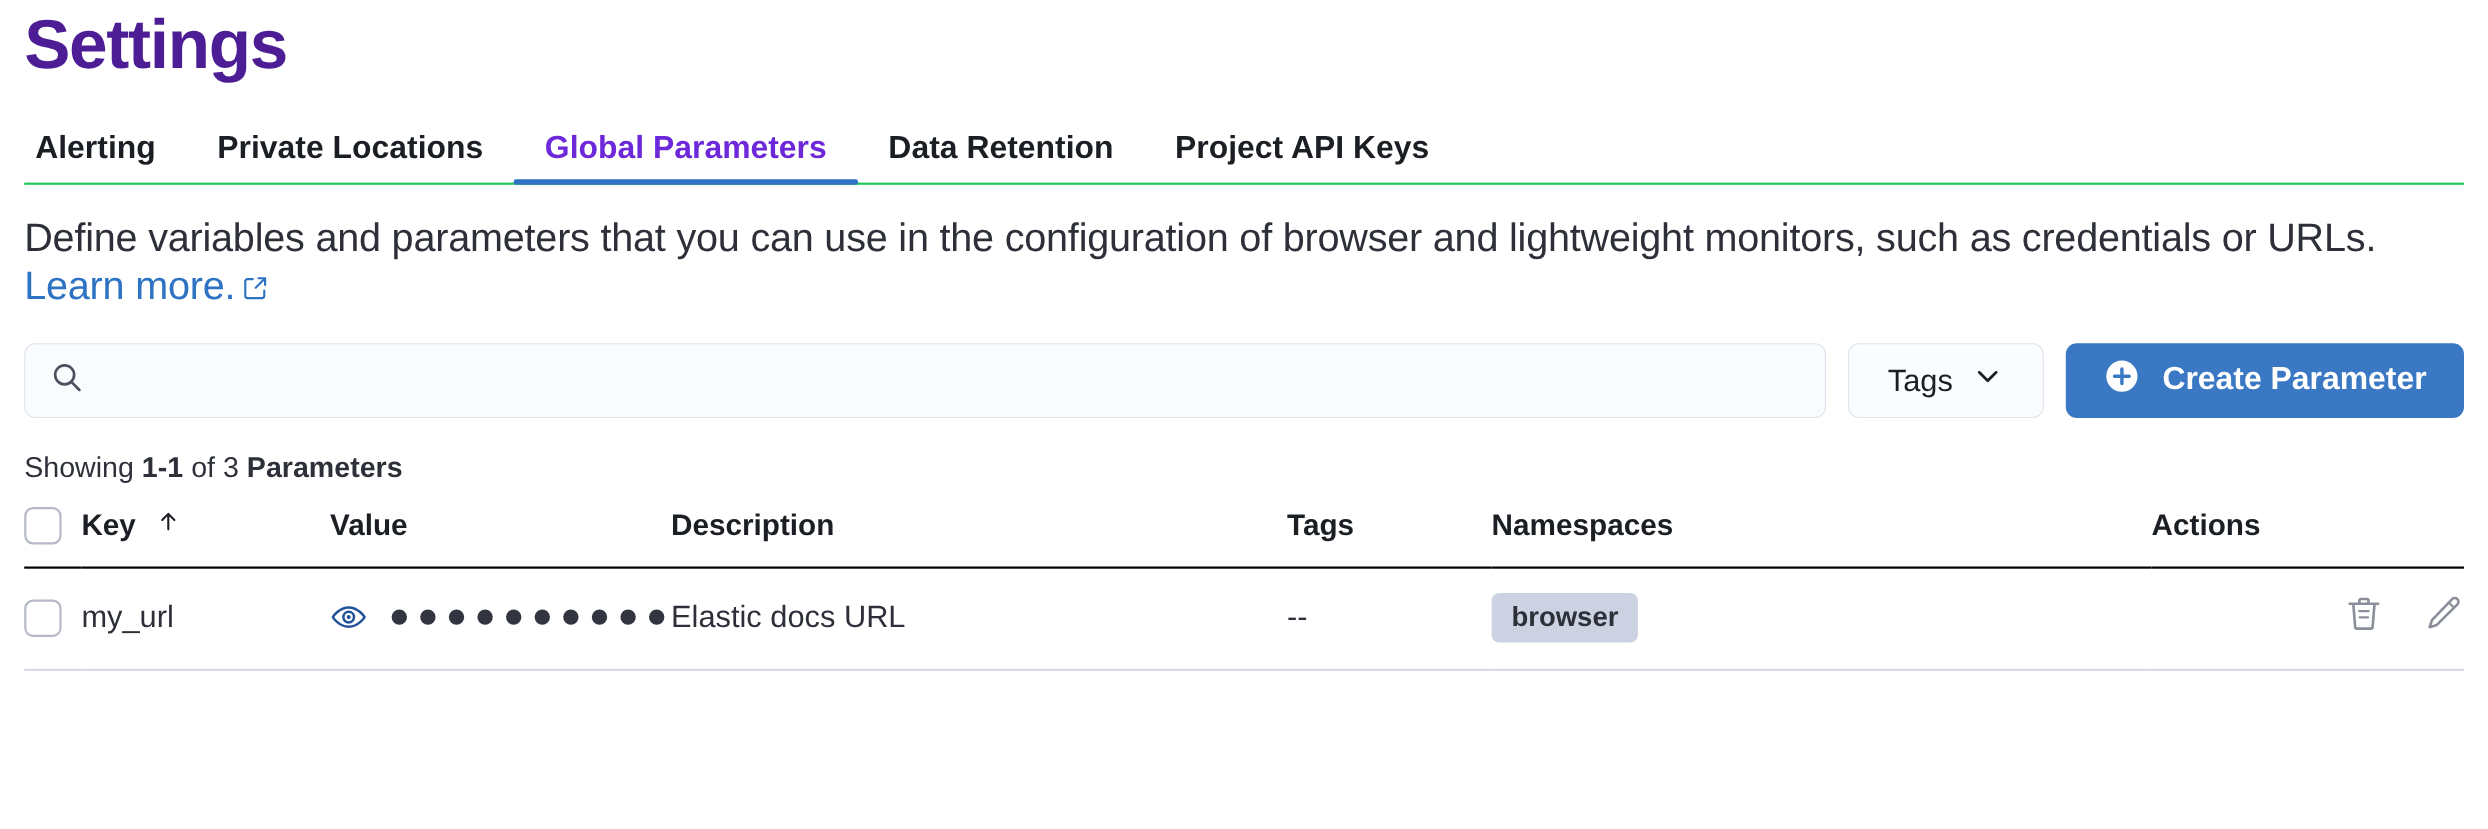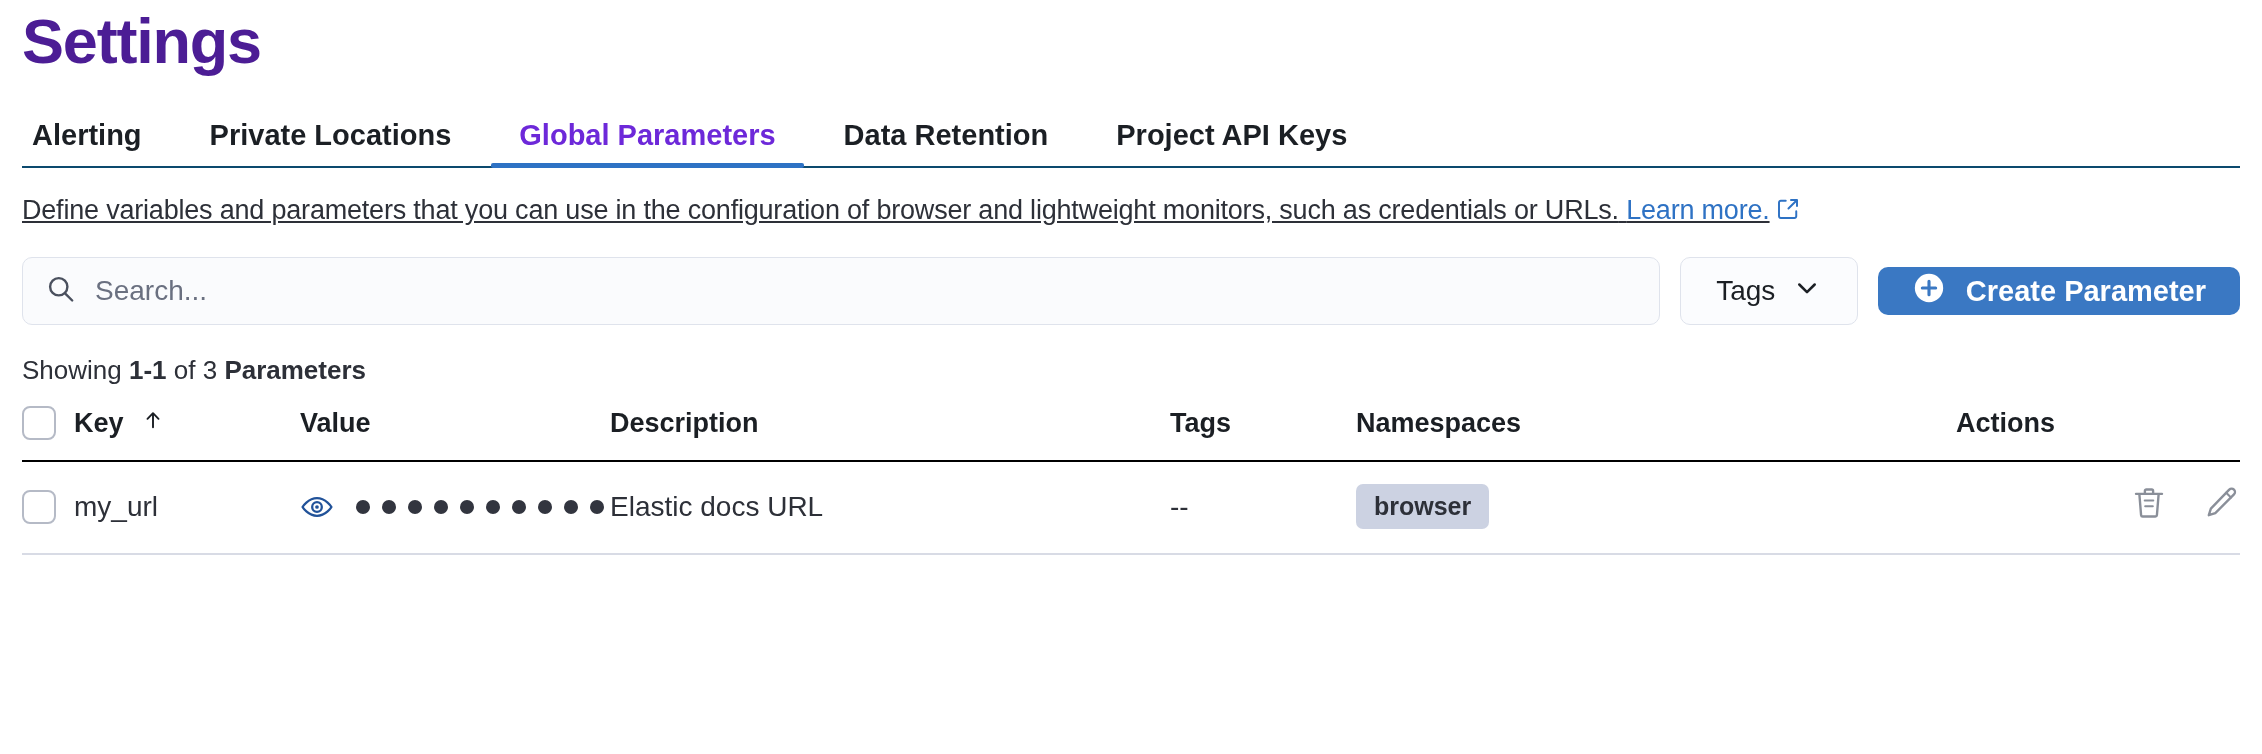--- a/index.html
+++ b/index.html
@@ -28,23 +28,23 @@
     letter-spacing: -1.2px;
     color: #4c1d95;
     padding-top: 8px;
     line-height: 1.05;
   }
 
   
   .tabs {
     display: flex;
     align-items: flex-end;
-    gap: 12px;
+    gap: 0;
     margin-top: 36px;
-    border-bottom: 2px solid #0c4a6e;
+    border-bottom: 2px solid #22c55e;
     height: 58px;
   }
   .tab {
     font-size: 29px;
     font-weight: 700;
     color: #1b1f24;
     padding: 0 28px 16px 28px;
     position: relative;
     cursor: pointer;
     white-space: nowrap;
@@ -57,26 +57,25 @@
     position: absolute;
     left: 0; right: 0; bottom: -2px;
     height: 5px;
     background: #2e72c4;
     border-radius: 2px;
   }
 
   
   .description {
     margin-top: 26px;
-    font-size: 27px;
+    font-size: 36px;
     line-height: 1.22;
     color: #2d3038;
     max-width: 2185px;
     letter-spacing: -0.2px;
-    text-decoration: underline;
   }
   .description a {
     color: #2e72c4;
     text-decoration: none;
   }
   .ext-icon {
     display: inline-block;
     vertical-align: -2px;
     margin-left: 6px;
   }
@@ -122,21 +121,21 @@
     justify-content: center;
     gap: 18px;
     padding: 0 26px;
     font-size: 28px;
     font-weight: 400;
     color: #1b1f24;
     cursor: pointer;
   }
 
   .create-btn {
-    height: 48px;
+    height: 68px;
     background: #3a78c3;
     border: none;
     border-radius: 10px;
     display: flex;
     align-items: center;
     gap: 20px;
     padding: 0 34px;
     color: #ffffff;
     font-size: 29px;
     font-weight: 700;
@@ -267,21 +266,20 @@
 
   <div class="toolbar">
 
     <div class="search-box">
       <span>
         <svg width="32" height="32" viewBox="0 0 20 20" fill="none">
           <circle cx="8.6" cy="8.6" r="5.4" stroke="#4a505e" stroke-width="1.5"></circle>
           <path d="M12.7 12.9 17 17.2" stroke="#4a505e" stroke-width="1.5" stroke-linecap="round"></path>
         </svg>
       </span>
-      <input class="search-input" type="text" placeholder="Search..." style="">
     </div>
 
     <div class="tags-btn">
       <span>Tags</span>
       <span>
         <svg width="28" height="28" viewBox="0 0 20 20" fill="none">
           <path d="M4.5 7.5 10 13l5.5-5.5" stroke="#1b1f24" stroke-width="1.8" stroke-linecap="round" stroke-linejoin="round"></path>
         </svg>
       </span>
     </div>

